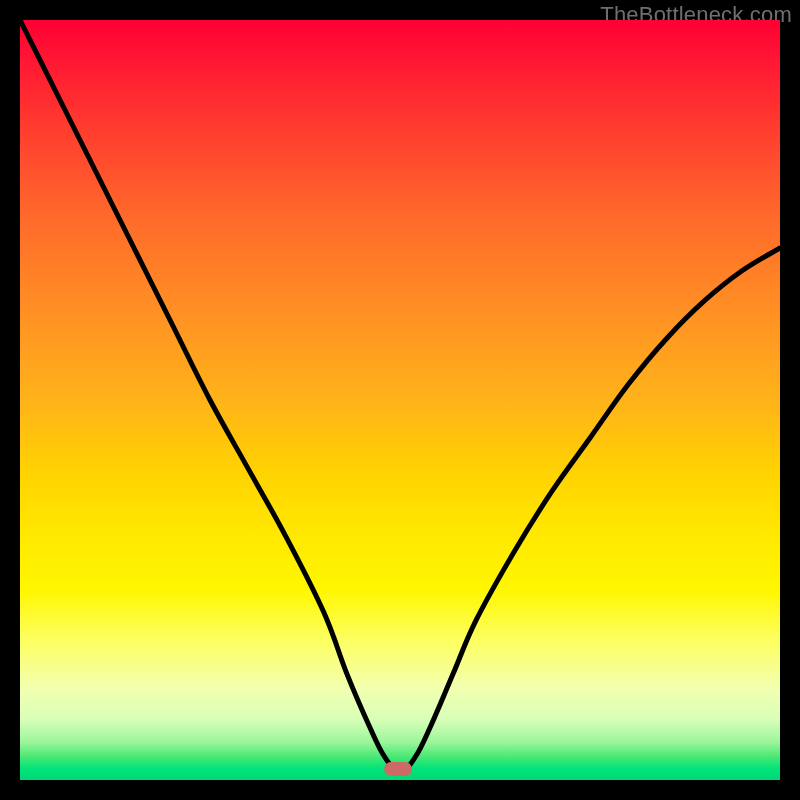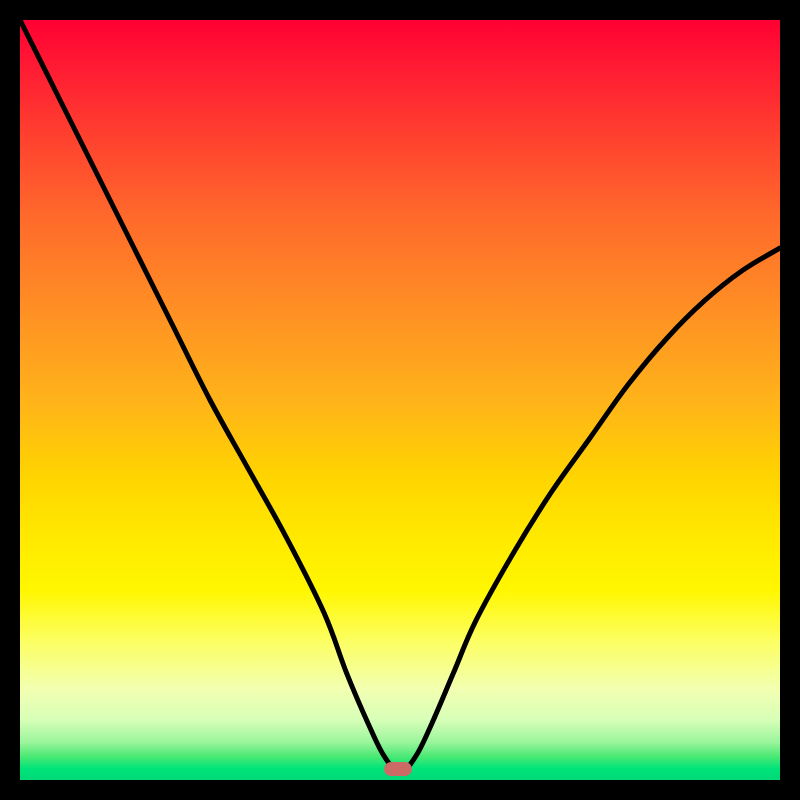--- a/index.html
+++ b/index.html
@@ -65,20 +65,21 @@
     height: 14px;
     border-radius: 7px;
     background: #cc6b66;
     transform: translate(-50%, -50%);
   }
 </style>
 </head>
 <body>
 
 <div class="frame">
+  <div class="watermark">TheBottleneck.com</div>
 
   <div class="plot-area">
     <svg class="curve" viewBox="0 0 760 760" preserveAspectRatio="none">
       <path id="curve-path" fill="none" stroke-width="5" stroke-linecap="round" stroke="#000000" d="M 0.0 0.0 C 6.8 13.7, 24.3 48.6, 38.0 76.0 C 51.7 103.4, 62.3 124.6, 76.0 152.0 C 89.7 179.4, 100.3 200.6, 114.0 228.0 C 127.7 255.4, 138.3 276.6, 152.0 304.0 C 165.7 331.4, 176.3 354.0, 190.0 380.0 C 203.7 406.0, 214.3 423.8, 228.0 448.4 C 241.7 473.0, 252.3 490.8, 266.0 516.8 C 279.7 542.8, 293.1 568.2, 304.0 592.8 C 314.9 617.4, 318.6 633.1, 326.8 653.6 C 335.0 674.1, 342.8 691.8, 349.6 706.8 C 356.4 721.8, 359.3 729.0, 364.8 737.2 C 370.3 745.4, 374.5 752.4, 380.0 752.4 C 385.5 752.4, 389.7 745.4, 395.2 737.2 C 400.7 729.0, 403.6 721.8, 410.4 706.8 C 417.2 691.8, 425.0 672.8, 433.2 653.6 C 441.4 634.4, 445.1 622.3, 456.0 600.4 C 466.9 578.5, 480.3 555.3, 494.0 532.0 C 507.7 508.7, 518.3 491.7, 532.0 471.2 C 545.7 450.7, 556.3 437.2, 570.0 418.0 C 583.7 398.8, 594.3 382.6, 608.0 364.8 C 621.7 347.0, 632.3 334.2, 646.0 319.2 C 659.7 304.2, 670.3 293.5, 684.0 281.2 C 697.7 268.9, 708.3 260.4, 722.0 250.8 C 735.7 241.2, 753.2 232.1, 760.0 228.0"></path>
     </svg>
     <div class="marker" id="marker" style="background: rgb(204, 107, 102); left: 378.48px; top: 748.6px;"></div>
   </div>
 </div>
 
 </body></html>

